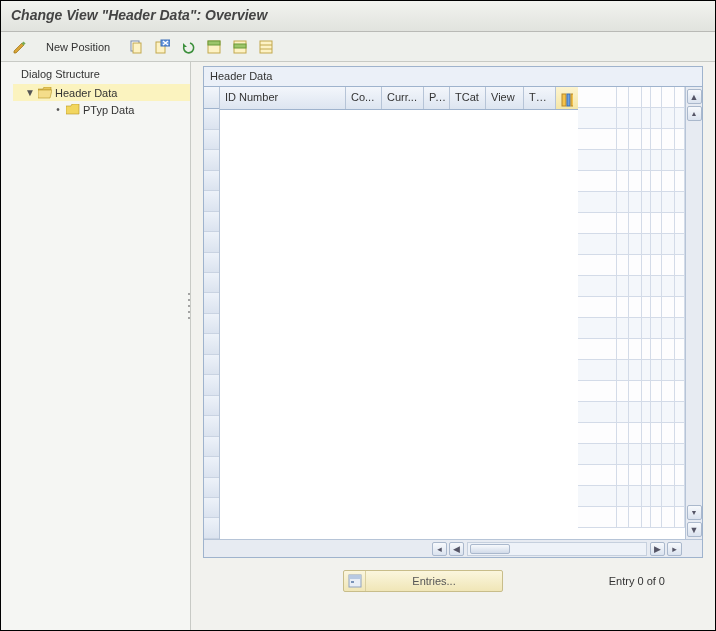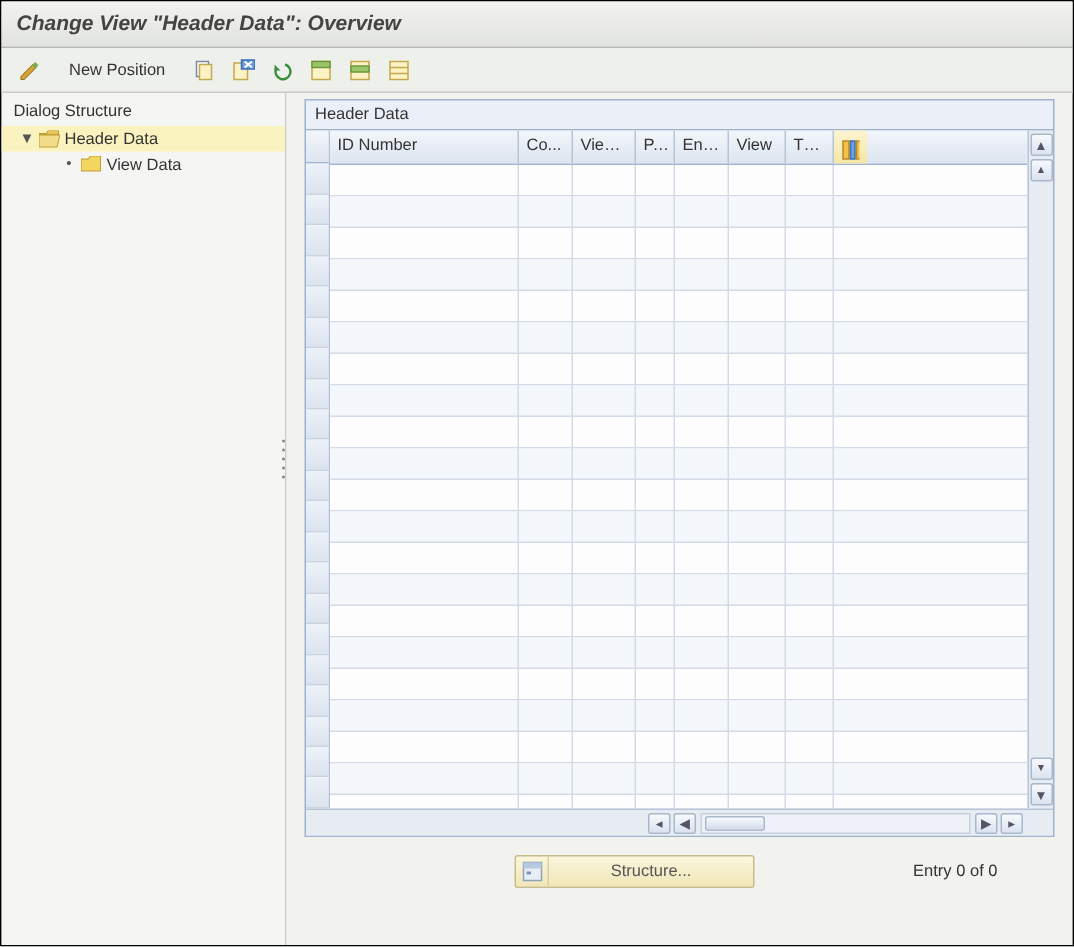--- a/index.html
+++ b/index.html
@@ -68,21 +68,21 @@
   .body {
     flex: 1;
     display: flex;
     overflow: hidden;
   }
   
   .treepanel {
     width: 190px;
     background: #f5f6f3;
     border-right: 1px solid #c8cac5;
-    padding: 4px 0 0 0;
+    padding: 4px 0 0 12px;
   }
   .treeheader {
     font-size: 11px;
     color: #333;
     padding: 2px 8px 4px 8px;
   }
   .treenode {
     display:flex; align-items:center;
     height: 17px;
     padding: 0 4px 0 4px;
@@ -141,21 +141,21 @@
     border-right:1px solid #b6c4d7;
     display:flex; flex-direction:column;
   }
   .rowselcol .rowsel {
     height:21px;
     border-bottom:1px solid #c9d3e2;
     background: linear-gradient(#edf2f9,#dbe3ef);
   }
   .gridmain {
     flex:1;
-    display:flex; flex-direction:column;
+    display:flex; flex-direction:row;
     overflow:hidden;
     background:#fff;
   }
   .gridhead {
     display:flex;
     height:23px;
     background: linear-gradient(#f3f6fb,#dde5f0);
     border-bottom:1px solid #9fb3cd;
   }
   .gh {
@@ -339,21 +339,21 @@
         </span>
         <span class="lbl">Header Data</span>
       </div>
       <div class="treenode level2">
         <span class="tw">•</span>
         <span class="fold">
           <svg width="14" height="12">
               <path d="M0 2 L5 2 L6 0 L13 0 L13 10 L0 10 Z" fill="#f2d65f" stroke="#b59326" stroke-width="0.6"></path>
             </svg>
         </span>
-        <span class="lbl">View Data</span>
+        <span class="lbl">PTyp Data</span>
       </div>
     </div>
 
     <div class="splitter-handle">
       <span></span>
         <span></span>
         <span></span>
         <span></span>
         <span></span>
     </div>
@@ -383,23 +383,23 @@
               <div class="rowsel"></div>
               <div class="rowsel"></div>
               <div class="rowsel"></div>
               <div class="rowsel"></div>
               <div class="rowsel"></div>
             </div>
           <div class="gridmain">
             <div class="gridhead" id="gridhead">
                 <div class="gh" style="width: 126px;">ID Number</div>
                 <div class="gh" style="width: 36px;">Co...</div>
-                <div class="gh" style="width: 42px;">View...</div>
+                <div class="gh" style="width: 42px;">Curr...</div>
                 <div class="gh" style="width: 26px;">P...</div>
-                <div class="gh" style="width: 36px;">Entry</div>
+                <div class="gh" style="width: 36px;">TCat</div>
                 <div class="gh" style="width: 38px;">View</div>
                 <div class="gh" style="width: 32px;">TT...</div>
                 <div class="gh config">
                   <svg width="14" height="14">
                     <rect x="1" y="1" width="4" height="12" fill="#f4c24b" stroke="#b8892a"></rect>
                     <rect x="6" y="1" width="3" height="12" fill="#6aa0e4" stroke="#3a6fb3"></rect>
                     <rect x="10" y="1" width="3" height="12" fill="#f4c24b" stroke="#b8892a"></rect>
                   </svg>
                 </div>
               </div>
@@ -640,20 +640,20 @@
 
       <div class="footer">
         <div class="posbtn">
           <span class="ic">
             <svg width="14" height="14">
                 <rect x="1" y="1" width="12" height="12" fill="#e9eef6" stroke="#8fa2bd"></rect>
                 <rect x="1" y="1" width="12" height="4" fill="#b8c9e2"></rect>
                 <rect x="3" y="7" width="3" height="2" fill="#7a93b8"></rect>
               </svg>
           </span>
-          <span class="txt">Structure...</span>
+          <span class="txt">Entries...</span>
         </div>
         <span class="entrycount">Entry 0 of 0</span>
       </div>
     </div>
 
   </div>
 </div>
 
 </body></html>

